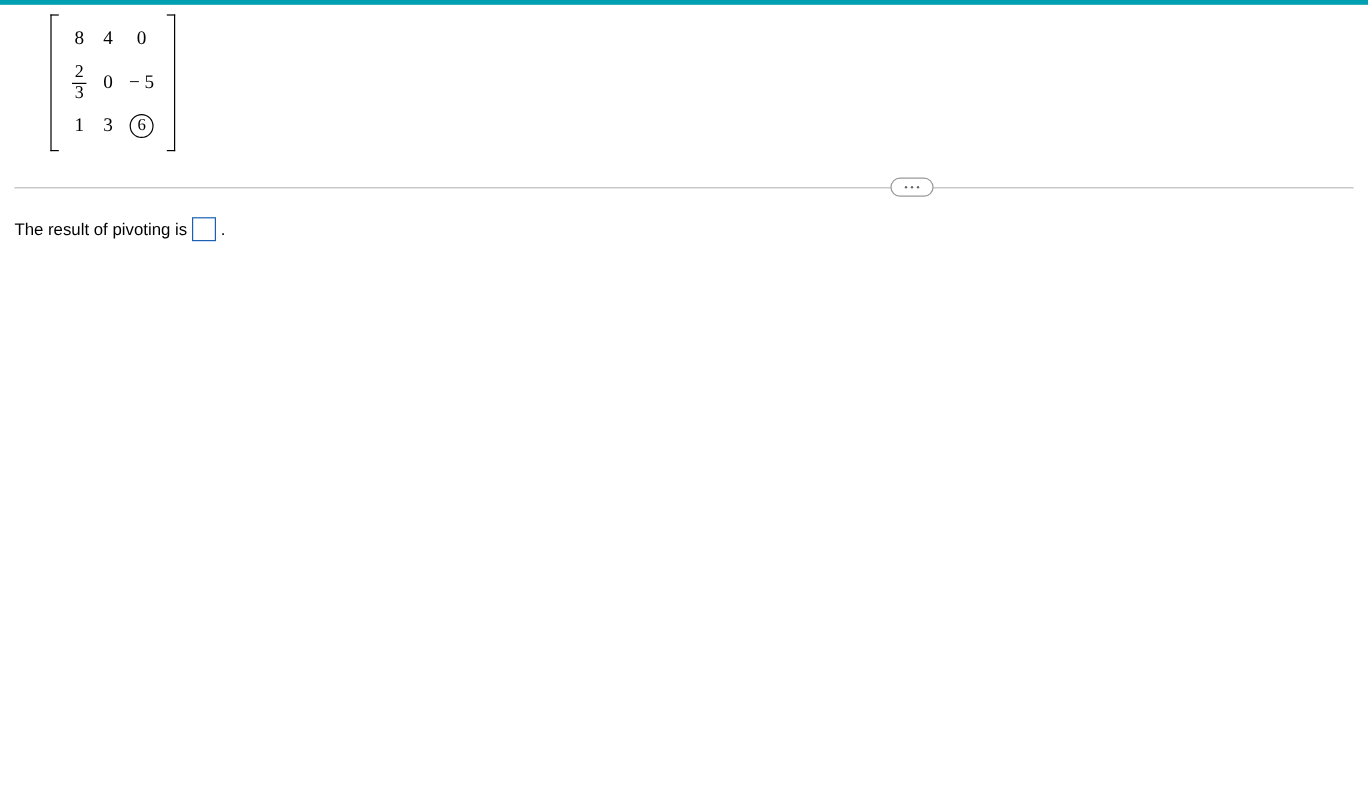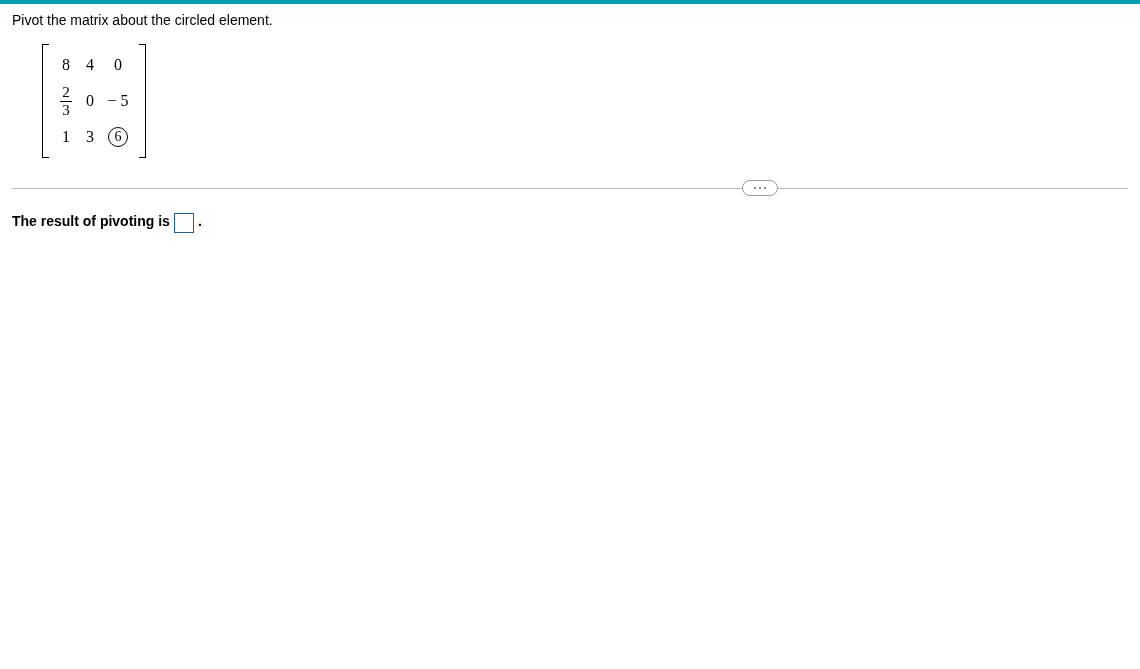--- a/index.html
+++ b/index.html
@@ -121,43 +121,41 @@
       cursor: pointer;
     }
     .divider-pill .dot {
       width: 2px;
       height: 2px;
       background: #666;
       border-radius: 50%;
     }
     .answer-line {
       display: flex;
-      align-items: flex-start;
+      align-items: center;
       gap: 4px;
       margin-bottom: 4px;
-      font-weight: bold;
     }
     .answer-input {
       width: 20px;
       height: 20px;
       border: 1.5px solid #1a5fb4;
       background: #fff;
     }
     .hint-text {
       color: #1a1aaa;
     }
   </style>
 </head>
 <body>
 
 <div class="top-bar"></div>
 
 <div class="content">
 
-  <div class="question-text">Pivot the matrix about the circled element.</div>
 
   <div class="matrix-wrapper">
     <div class="bracket-left"></div>
     <div class="matrix-body">
       <div class="matrix-row">
         <span class="cell c1">8</span>
         <span class="cell c2">4</span>
         <span class="cell c3">0</span>
       </div>
       <div class="matrix-row tall">

